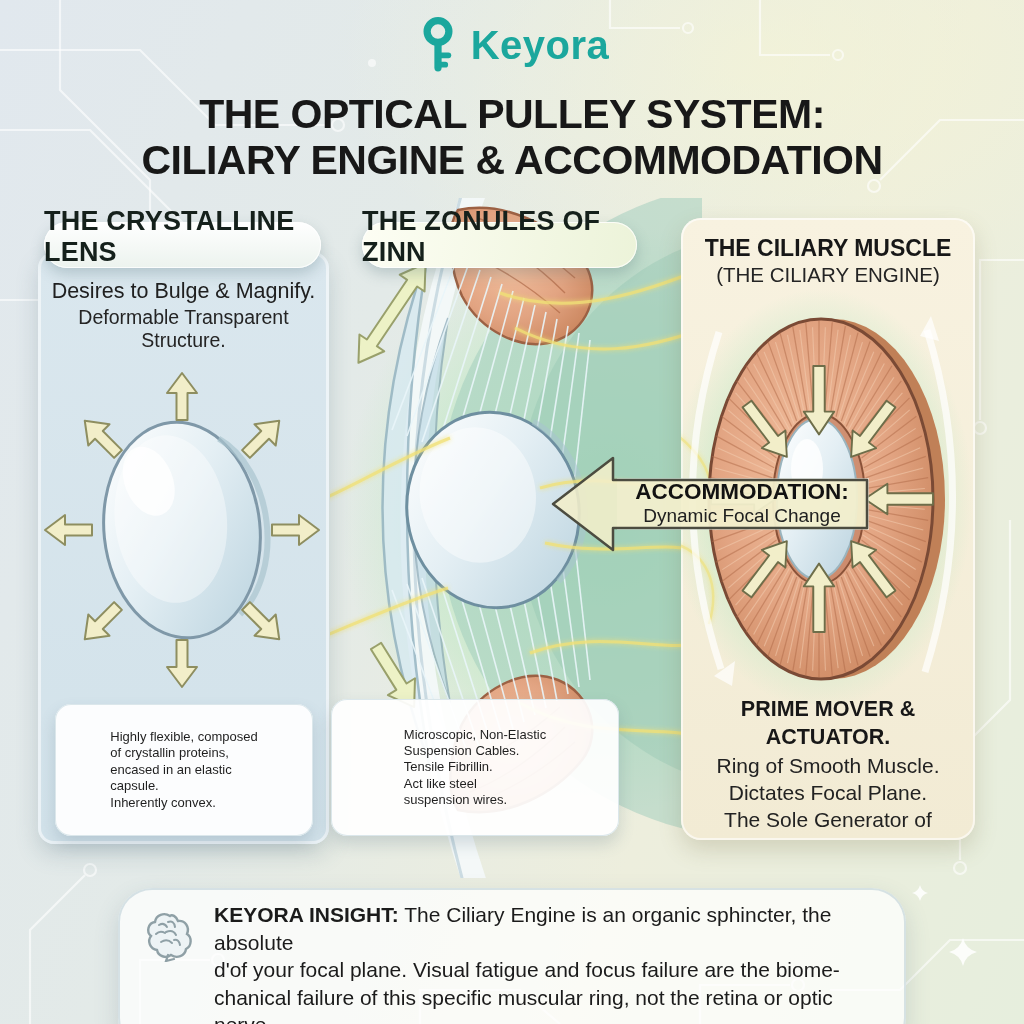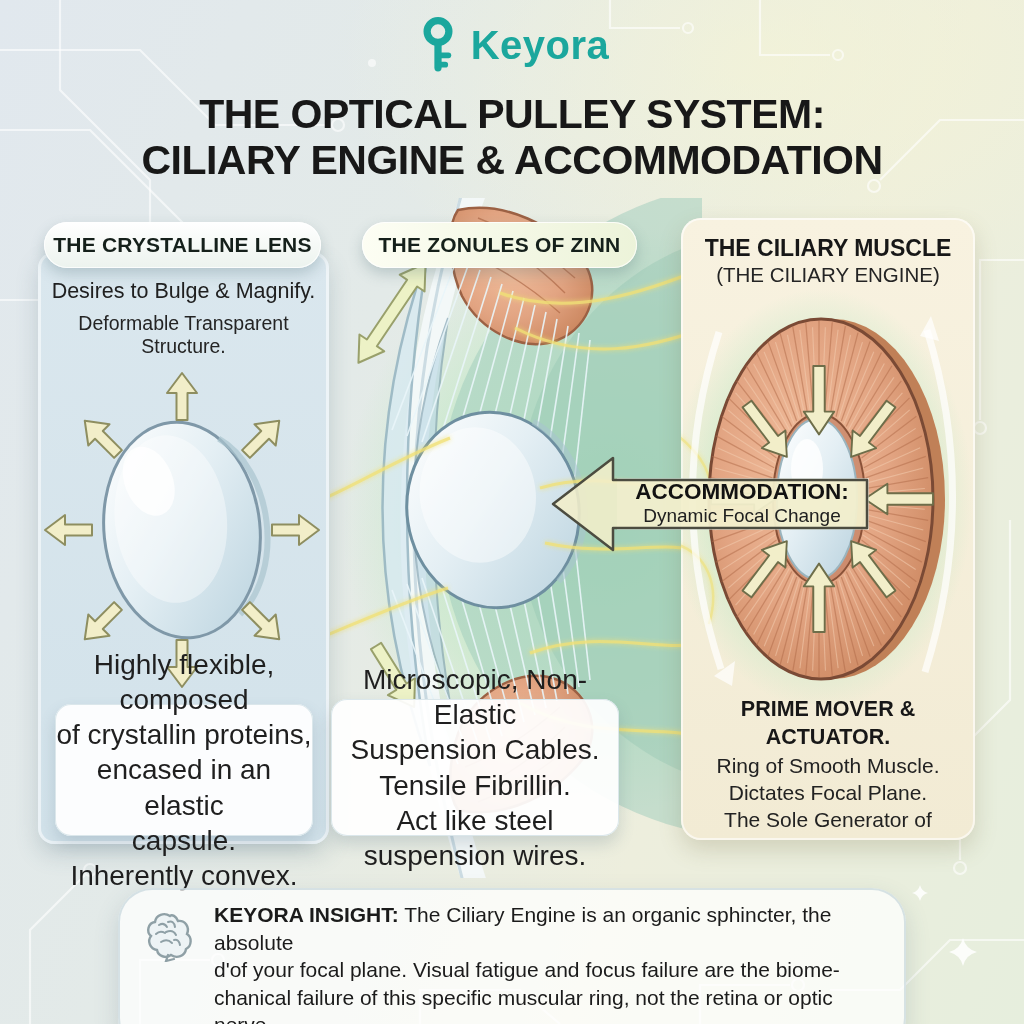--- a/index.html
+++ b/index.html
@@ -11,45 +11,45 @@
       linear-gradient(112deg,#e1e8ee 0%, #e3eae8 35%, #edeedd 68%, #e6eedd 100%);
   }
   svg{display:block}
   .abs{position:absolute}
   
   .logo-row{left:0;right:0;top:16px;display:flex;justify-content:center;align-items:center;gap:16px;z-index:3}
   .logo-text{font-size:40px;font-weight:800;color:#1BA79D;letter-spacing:.5px;margin-left:-6px}
   .title{left:0;right:0;top:92px;text-align:center;z-index:3;
     font-weight:800;font-size:41px;line-height:1.12;color:#181818;letter-spacing:-.5px}
   
-  .pill{z-index:4;display:flex;align-items:center;justify-content:center;
+  .pill{z-index:4;display:flex;align-items:flex-end;justify-content:center;
     height:46px;border-radius:26px;
     background:linear-gradient(180deg,#ffffff, #ecf3ee);
     box-shadow:0 6px 14px rgba(80,110,120,.28), inset 0 0 0 1px rgba(255,255,255,.8);
-    font-weight:800;font-size:21px;color:#15201b;letter-spacing:.2px}
+    font-weight:800;font-size:27px;color:#15201b;letter-spacing:.2px}
   .pill.greenish{background:linear-gradient(100deg,#fdfef4,#ecf3d9)}
   
   .card-left{left:38px;top:252px;width:291px;height:592px;z-index:2;border-radius:16px;
     background:linear-gradient(180deg,#dae7ee,#d2e2ea);
     box-shadow:0 10px 22px rgba(70,100,120,.22), inset 0 0 0 3px rgba(255,255,255,.55)}
   .card-right{left:681px;top:218px;width:294px;height:622px;z-index:2;border-radius:20px;
     background:linear-gradient(180deg,#f8f2e0,#f2ebd4);
     box-shadow:0 10px 22px rgba(120,110,70,.22), inset 0 0 0 2px rgba(255,255,255,.6);
     overflow:hidden}
   .right-header{margin-top:16px;text-align:center;line-height:1.22}
   .right-header .l1{font-weight:800;font-size:23px;color:#171717}
   .right-header .l2{font-weight:500;font-size:20.5px;color:#242424}
   
   .state-block{left:0;right:0;top:24px;text-align:center;z-index:3}
   .state-h{font-weight:800;font-size:21px;color:#161616}
   .state-l1{font-size:21.5px;margin-top:3px;color:#202020}
-  .state-l2{font-size:19.5px;margin-top:8px;color:#242424}
+  .state-l2{font-size:19.5px;margin-top:2px;color:#242424}
   .note{background:rgba(255,255,255,.93);border-radius:16px;
     box-shadow:0 8px 16px rgba(70,100,120,.2), inset 0 0 0 1px rgba(210,225,230,.8);
-    text-align:center;font-size:28px;line-height:1.26;color:#1f1f1f;
+    text-align:left;font-size:13px;line-height:1.26;color:#1f1f1f;
     display:flex;align-items:center;justify-content:center;z-index:3}
   .prewrap{white-space:pre-line}
   .note-left{left:17px;top:452px;width:258px;height:132px}
   .note-mid{left:331px;top:699px;width:288px;height:137px}
   .right-note{left:0;right:0;top:478px;text-align:center;z-index:3;line-height:1.3}
   .right-note .nh{font-weight:700;font-size:21.5px;color:#171717}
   .right-note .nt{font-size:21px;color:#222}
   
   .accom{left:551px;top:450px;width:322px;height:108px;z-index:5}
   .accom-text{position:absolute;left:64px;right:4px;top:0;bottom:0;

